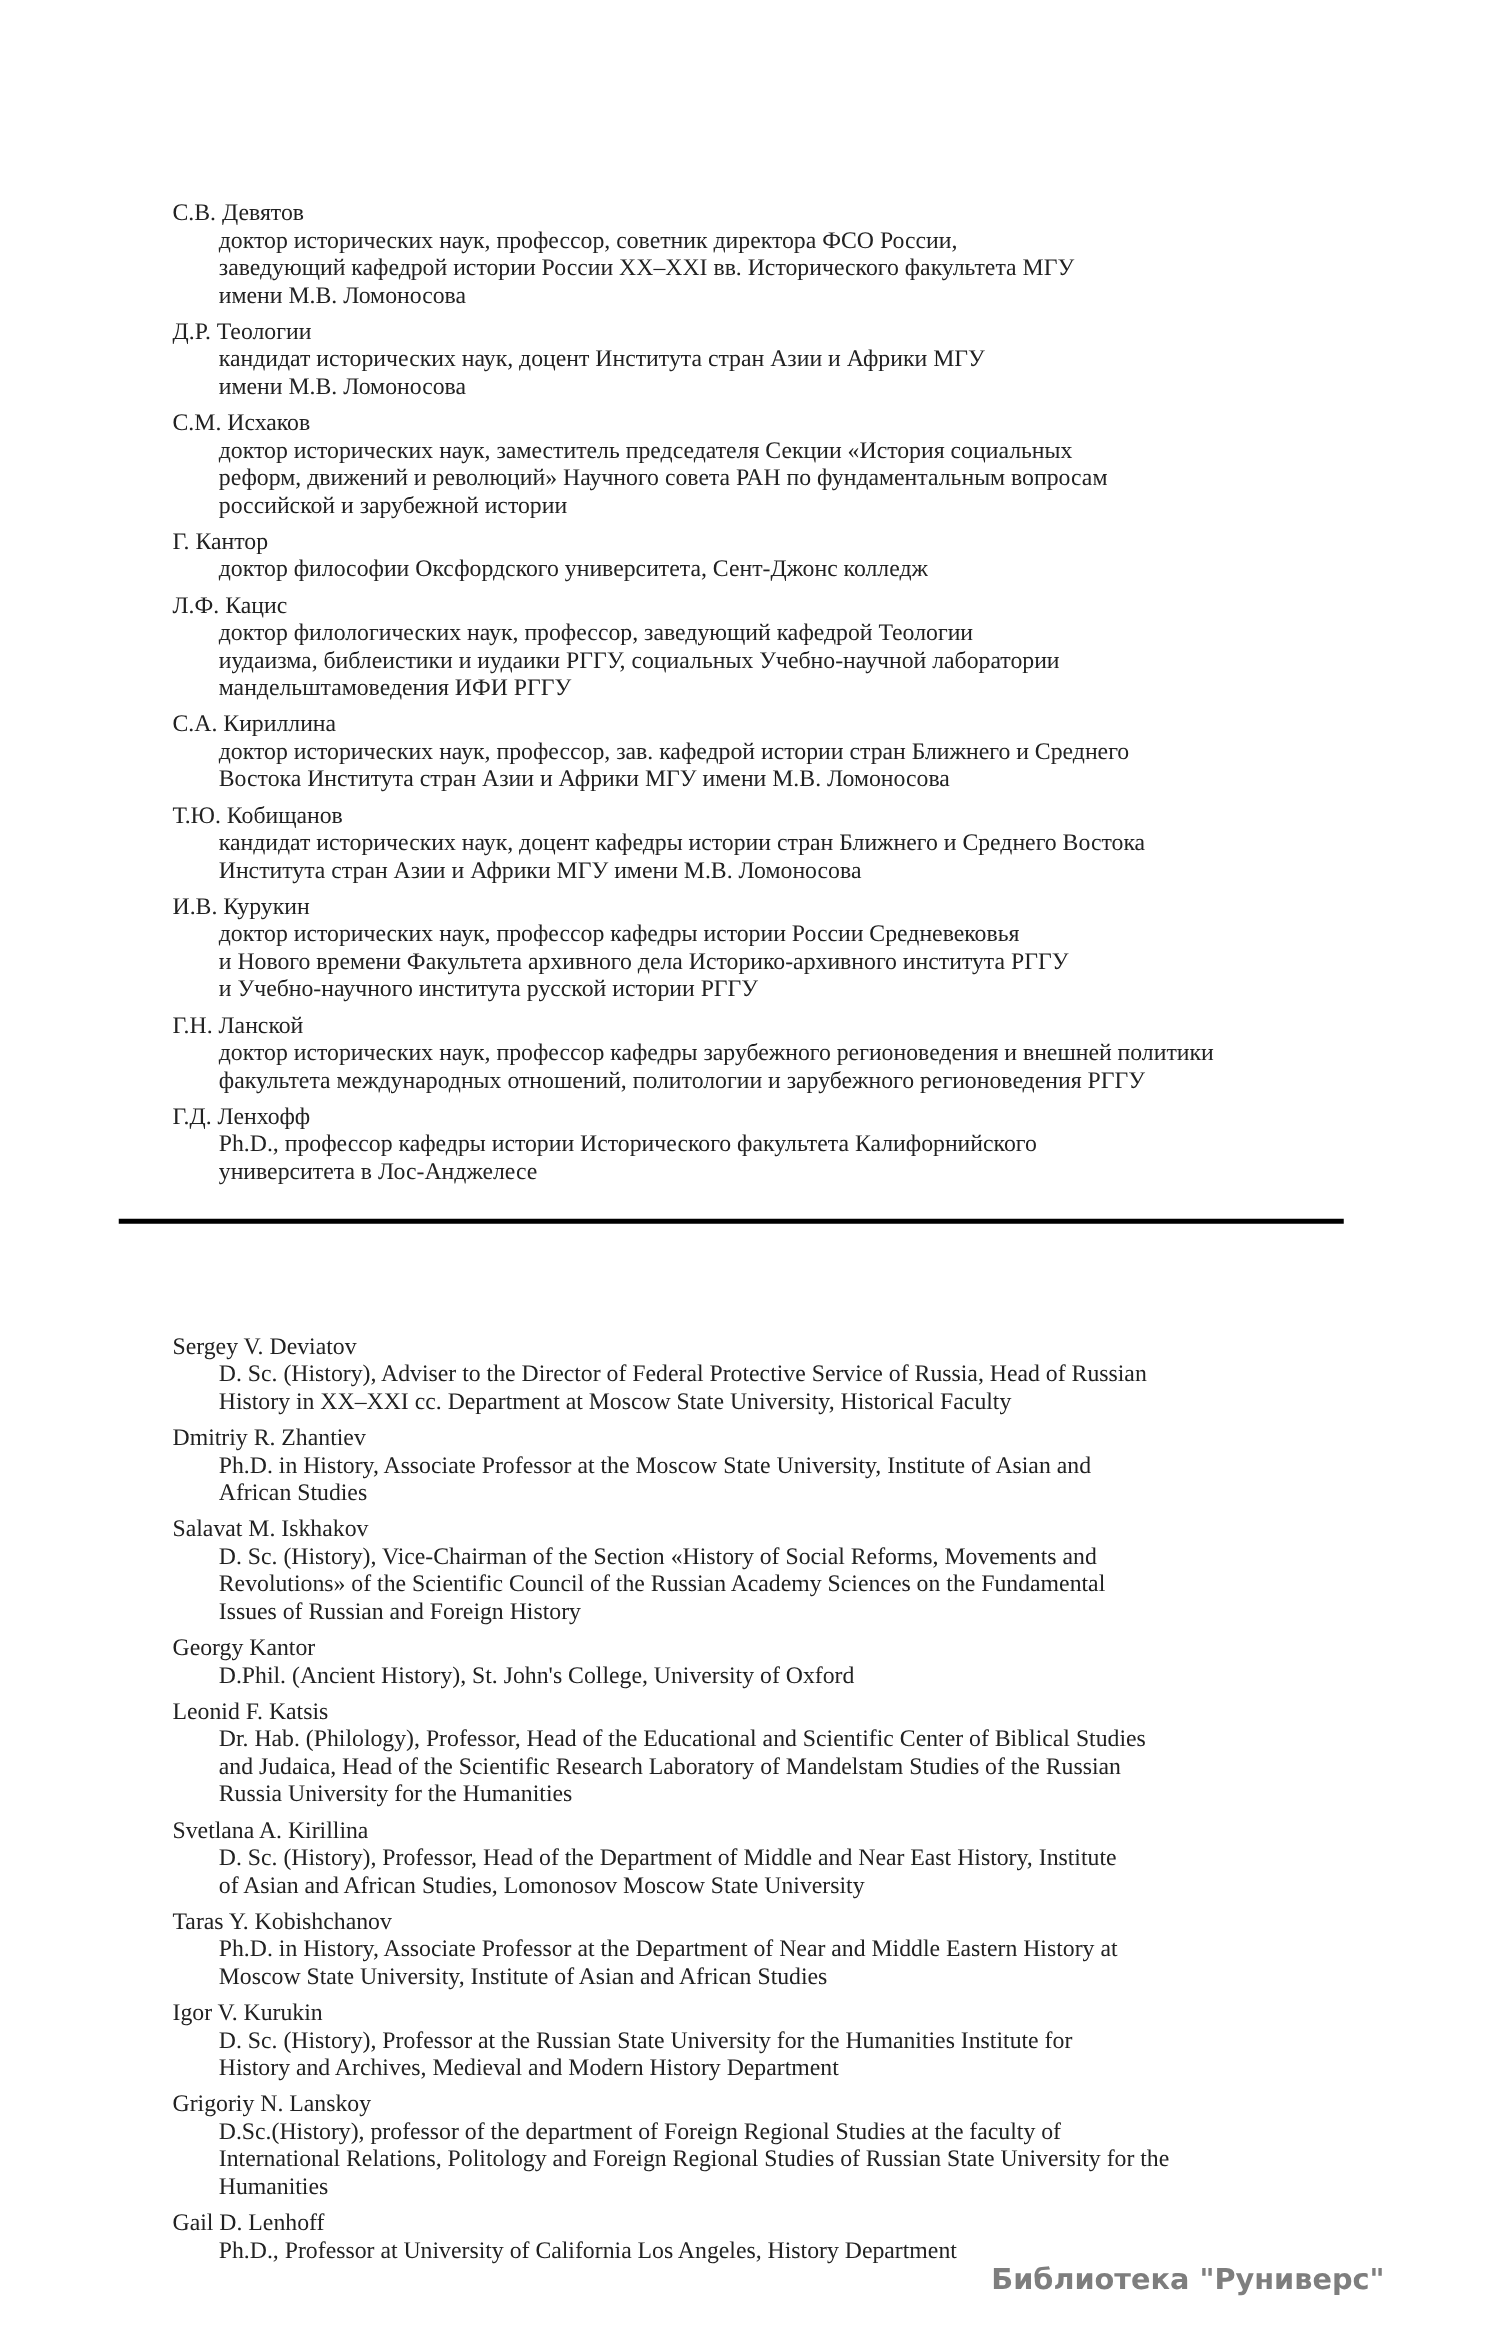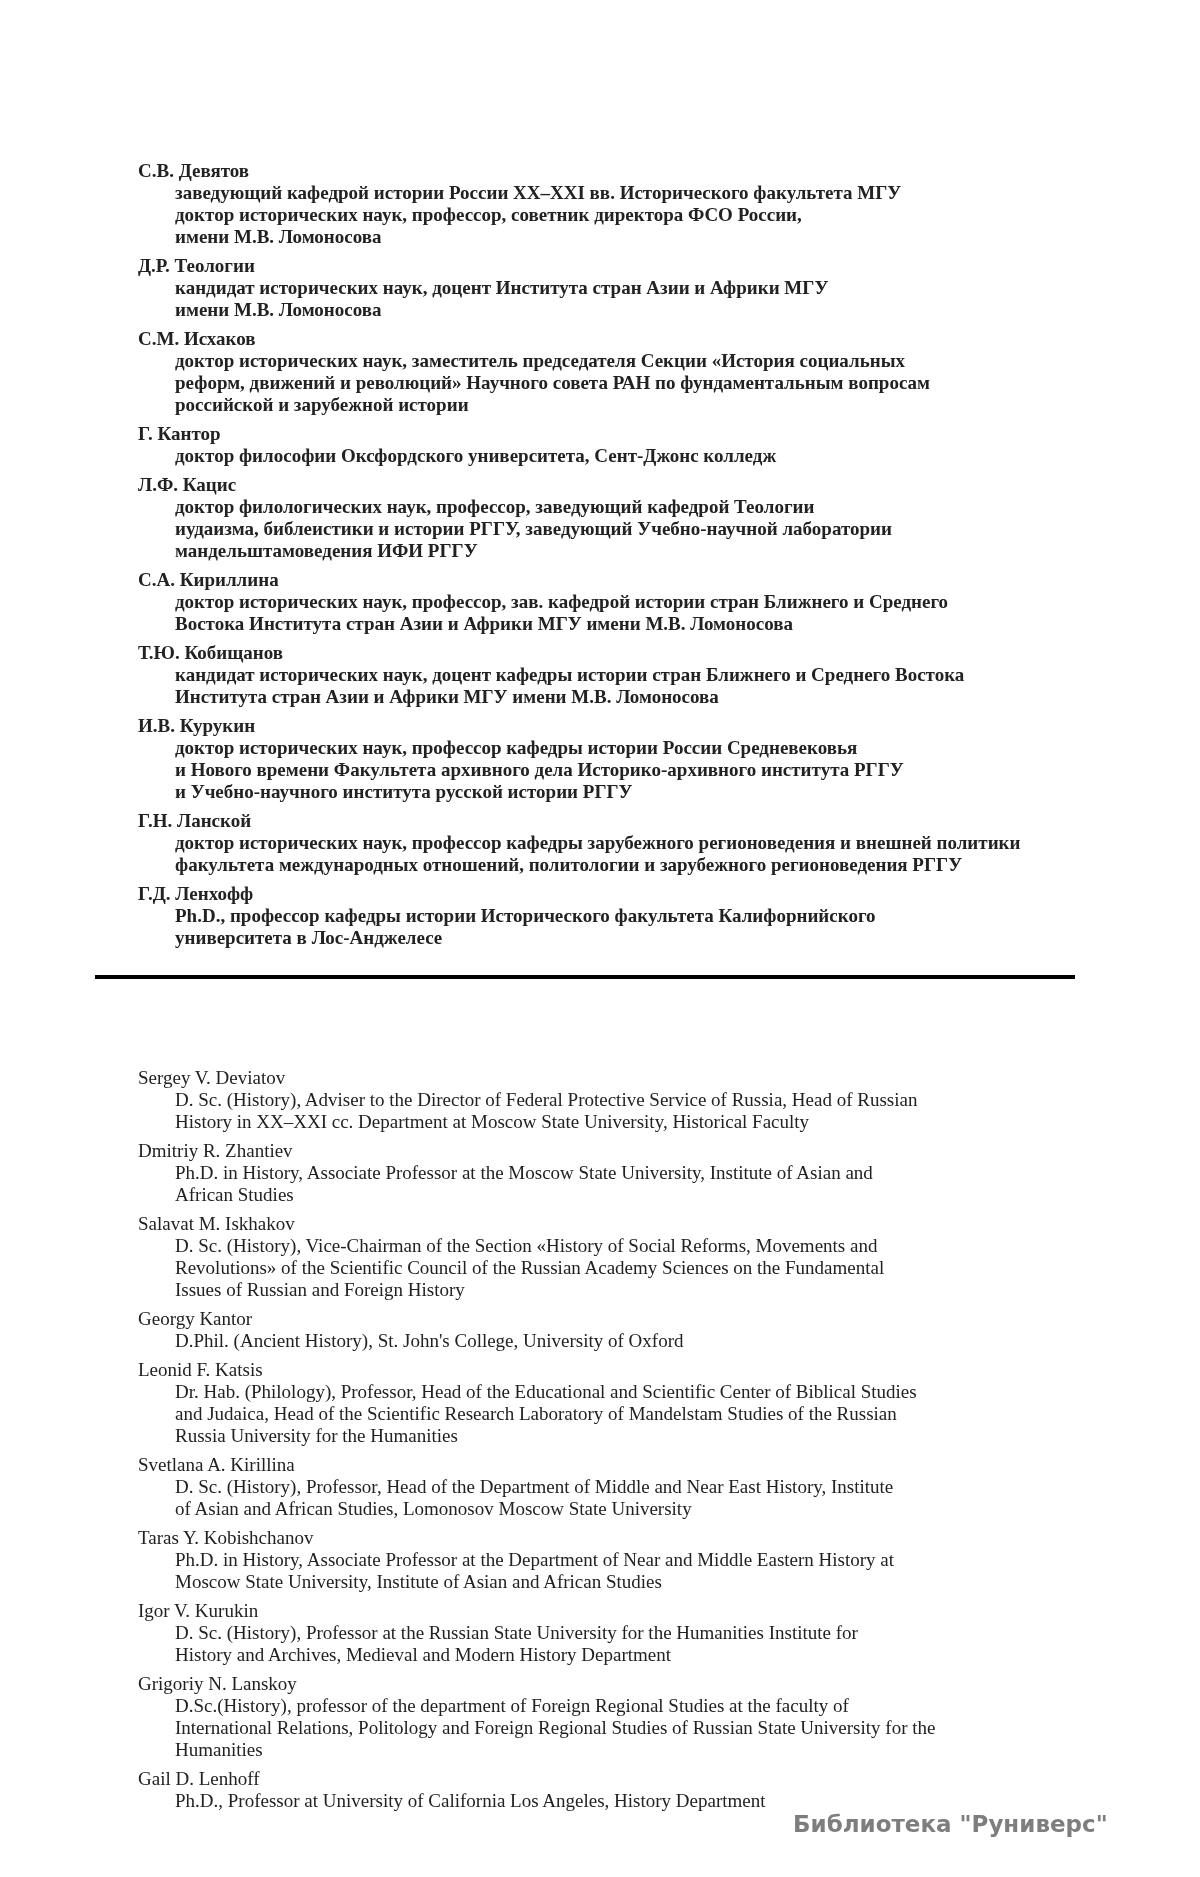--- a/index.html
+++ b/index.html
@@ -18,21 +18,21 @@
   .page {
     position: absolute;
     inset: 0;
     background: #ffffff;
   }
   .section {
     position: absolute;
     left: 138px;
     width: 1010px;
   }
-  .section-russian { top: 160px; font-weight: bold; }
+  .section-russian { top: 160px; }
   .section-english { top: 1067px; }
   .entry {
     margin-bottom: 7px;
   }
   .entry-name {
     font-size: 19px;
     line-height: 22px;
     white-space: nowrap;
   }
   .entry-lines .desc-line {
@@ -64,22 +64,22 @@
 </head>
 <body>
 
 <div class="page">
 
   <div class="section section-russian">
 
       <div class="entry">
         <div class="entry-name">С.В. Девятов</div>
         <div class="entry-lines">
+          <div class="desc-line">доктор исторических наук, профессор, советник директора ФСО России,</div>
           <div class="desc-line">заведующий кафедрой истории России XX–XXI вв. Исторического факультета МГУ</div>
-          <div class="desc-line">доктор исторических наук, профессор, советник директора ФСО России,</div>
           <div class="desc-line">имени М.В. Ломоносова</div>
         </div>
       </div>
 
       <div class="entry">
         <div class="entry-name">Д.Р. Теологии</div>
         <div class="entry-lines">
           <div class="desc-line">кандидат исторических наук, доцент Института стран Азии и Африки МГУ</div>
           <div class="desc-line">имени М.В. Ломоносова</div>
         </div>
@@ -98,21 +98,21 @@
         <div class="entry-name">Г. Кантор</div>
         <div class="entry-lines">
           <div class="desc-line">доктор философии Оксфордского университета, Сент-Джонс колледж</div>
         </div>
       </div>
 
       <div class="entry">
         <div class="entry-name">Л.Ф. Кацис</div>
         <div class="entry-lines">
           <div class="desc-line">доктор филологических наук, профессор, заведующий кафедрой Теологии</div>
-          <div class="desc-line">иудаизма, библеистики и истории РГГУ, заведующий Учебно-научной лаборатории</div>
+          <div class="desc-line">иудаизма, библеистики и иудаики РГГУ, социальных Учебно-научной лаборатории</div>
           <div class="desc-line">мандельштамоведения ИФИ РГГУ</div>
         </div>
       </div>
 
       <div class="entry">
         <div class="entry-name">С.А. Кириллина</div>
         <div class="entry-lines">
           <div class="desc-line">доктор исторических наук, профессор, зав. кафедрой истории стран Ближнего и Среднего</div>
           <div class="desc-line">Востока Института стран Азии и Африки МГУ имени М.В. Ломоносова</div>
         </div>

